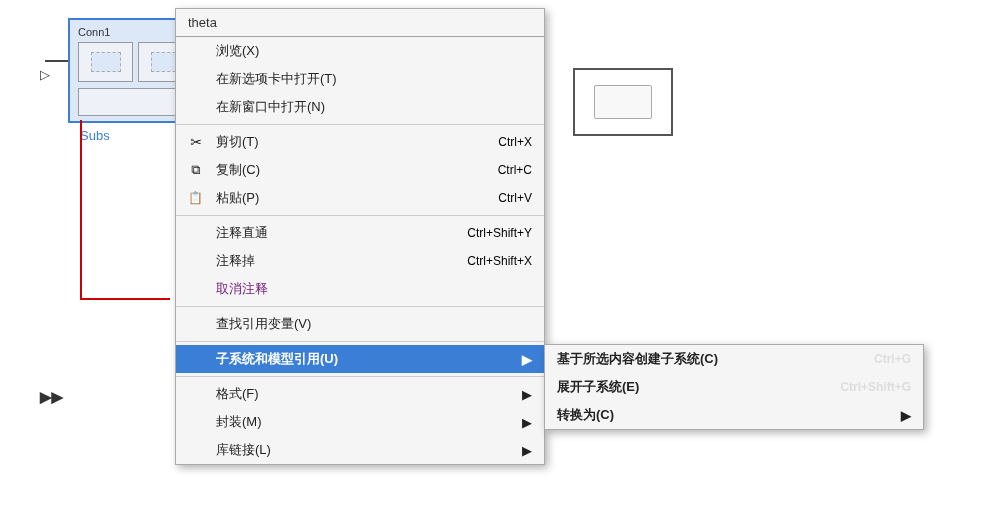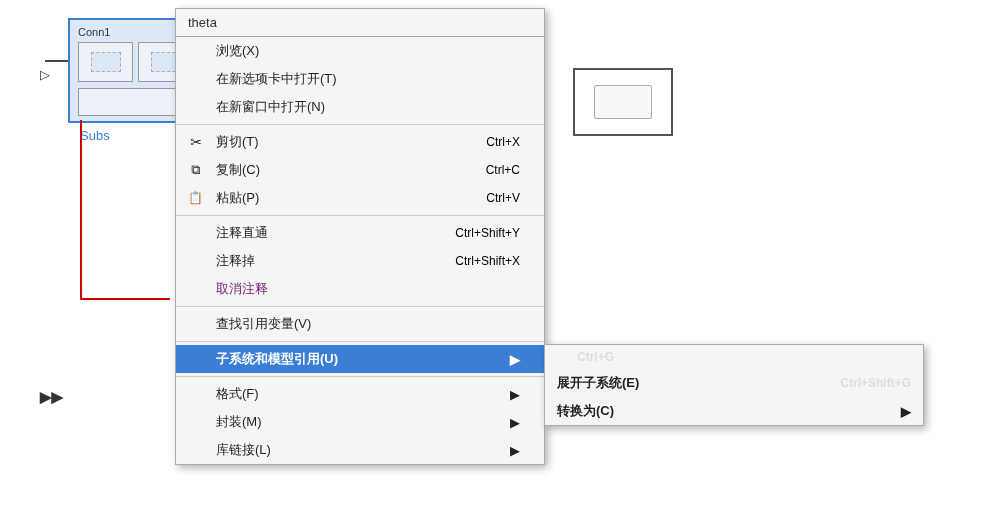--- a/index.html
+++ b/index.html
@@ -44,21 +44,21 @@
 
     .menu-title {
       padding: 6px 12px;
       font-size: 13px;
       color: #333;
       border-bottom: 1px solid #a3a3a3;
       background: #f5f5f5;
     }
 
     .menu-item {
-      padding: 5px 24px 5px 40px;
+      padding: 5px 12px 5px 40px;
       display: flex;
       align-items: center;
       justify-content: space-between;
       cursor: pointer;
       position: relative;
       color: #222;
       white-space: nowrap;
     }
 
     .menu-item.highlighted {
@@ -234,20 +234,21 @@
     </div>
 
     <div class="menu-separator"></div>
 
     <div class="menu-item highlighted" style="position:relative;">
       <span>子系统和模型引用(U)</span>
       <span class="arrow-indicator">▶</span>
 
       <div class="submenu">
         <div class="submenu-item">
+          <span>基于所选内容创建子系统(C)</span>
           <span class="shortcut">Ctrl+G</span>
         </div>
         <div class="submenu-item">
           <span>展开子系统(E)</span>
           <span class="shortcut">Ctrl+Shift+G</span>
         </div>
         <div class="submenu-item">
           <span>转换为(C)</span>
           <span class="arrow-indicator">▶</span>
         </div>

